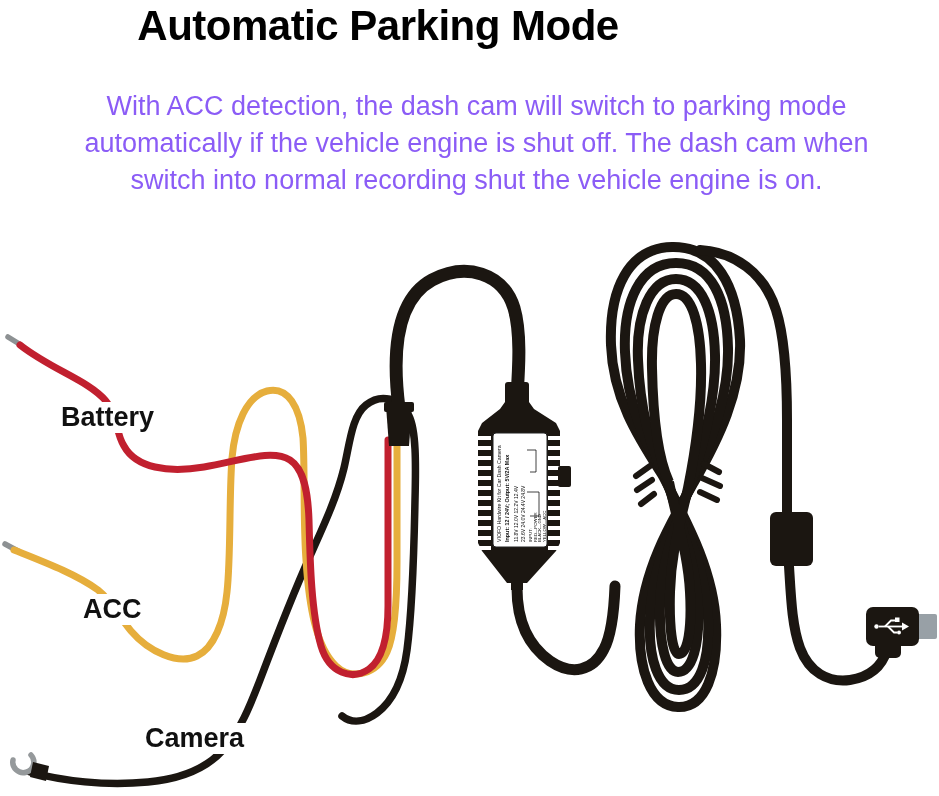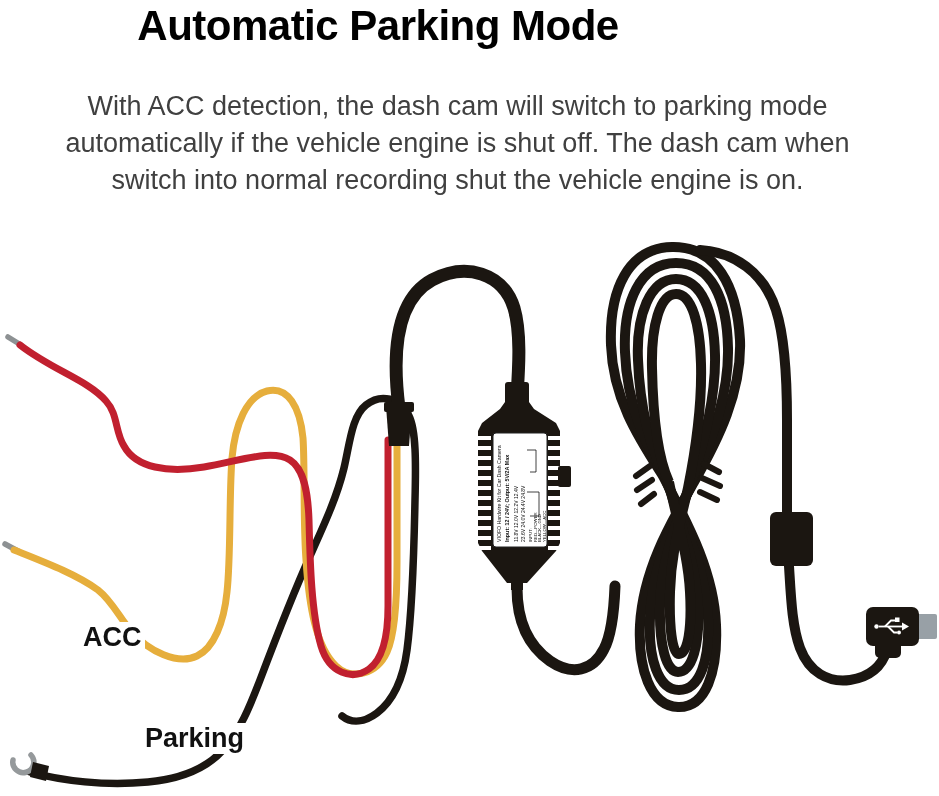--- a/index.html
+++ b/index.html
@@ -5,29 +5,29 @@
   html,body{margin:0;padding:0;background:#fff;}
   .canvas{
     position:relative;width:939px;height:796px;background:#ffffff;
     font-family:"Liberation Sans", sans-serif;overflow:hidden;
   }
   .title{
     position:absolute;top:2px;left:0;width:756px;text-align:center;
     font-size:42px;font-weight:bold;letter-spacing:-0.5px;color:#000;
   }
   .desc{
-    position:absolute;top:88px;left:28px;width:859px;text-align:center;
-    font-size:27px;line-height:37px;color:#404040;font-weight:normal;
+    position:absolute;top:88px;left:47px;width:859px;text-align:center;
+    font-size:27px;line-height:37px;color:#8b5cf6;font-weight:normal;
   }
   .wire-label{
     position:absolute;font-size:27px;font-weight:600;color:#111;
     background:#fff;padding:0 3px;
   }
   #lbl-battery{left:58px;top:402px;}
-  #lbl-acc{left:80px;top:622px;}
+  #lbl-acc{left:80px;top:594px;}
   #lbl-ground{left:142px;top:723px;}
   svg{position:absolute;top:0;left:0;}
   .mod-label-text{font-family:"Liberation Sans", sans-serif;fill:#111;}
 </style>
 </head>
 <body>
 
 <div class="canvas">
 
   <div class="title">Automatic Parking Mode</div>
@@ -153,16 +153,17 @@
         <text class="mod-label-text" font-size="4.3" transform="translate(532 542) rotate(-90)">INPUT:</text>
         <text class="mod-label-text" font-size="4.3" transform="translate(536.5 542) rotate(-90)">RED—POWER</text>
         <text class="mod-label-text" font-size="4.3" transform="translate(541 542) rotate(-90)">BLACK—GND</text>
         <text class="mod-label-text" font-size="4.3" transform="translate(545.5 542) rotate(-90)">YELLOW—ACC</text>
         <path d="M 527 450 L 536 450 L 536 472 L 530 472 M 527 492 L 539 492 L 539 516 L 530 516" fill="none" stroke="#111" stroke-width="0.8"></path>
       </g>
       <rect x="558" y="466" width="13" height="21" rx="2" fill="#1b1611"></rect>
     </g>
   </svg>
 
+  <div class="wire-label" id="lbl-battery">Battery</div>
   <div class="wire-label" id="lbl-acc">ACC</div>
-  <div class="wire-label" id="lbl-ground">Parking</div>
+  <div class="wire-label" id="lbl-ground">Camera</div>
 
 </div>
 
 </body></html>

